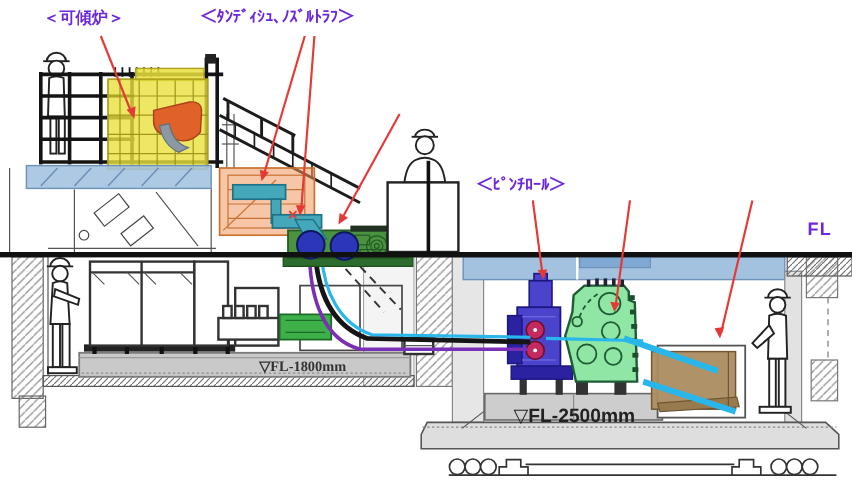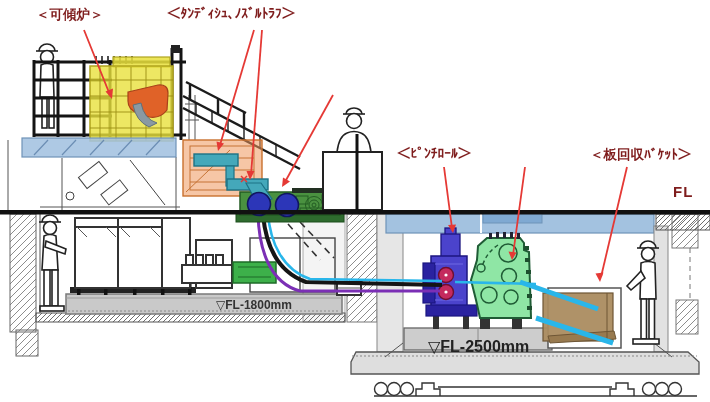--- a/index.html
+++ b/index.html
@@ -15,23 +15,23 @@
     --c-shear:#8fe6a5; --c-shear-dk:#1f5c35;
     --c-bucket:rgba(171,140,96,.95); --c-bucket-dk:#6e5635;
     --c-cyan:#29b6ea; --c-purple:#7b2fb5;
     --c-red:#e53935; --c-gray:#c9c9c9; --c-gray-dk:#7a7a7a;
     --ink:#1a1a1a;
   }
   html,body{margin:0;padding:0;background:#fff;}
   #stage{position:relative;width:710px;height:402px;background:#fff;overflow:hidden;
          font-family:"Liberation Sans","DejaVu Sans",sans-serif;}
   #scene{position:absolute;left:0;top:0;}
-  .lbl{position:absolute;font-weight:bold;color:#7f1d1d;font-size:13.5px;white-space:nowrap;z-index:5;}
+  .lbl{position:absolute;font-weight:bold;color:#6d28d9;font-size:13.5px;white-space:nowrap;z-index:5;}
   .lbl-fl{font-size:15px;letter-spacing:1px;}
-  .lbl-pit{font-size:12px;color:#333;}
+  .lbl-pit{font-size:12px;color:#333;font-family:Liberation Serif, serif;}
   .lbl-pit2{font-size:16px;color:#222;}
   .frame{stroke:#333;stroke-width:2;fill:#fff;}
   .thin{stroke:#555;stroke-width:1;fill:none;}
   .man{stroke:#222;stroke-width:1.6;fill:#fff;}
   .red{stroke:var(--c-red);stroke-width:1.8;fill:none;}
   .redfill{fill:var(--c-red);stroke:none;}
 </style>
 </head>
 <body>
 
@@ -386,17 +386,16 @@
       <polygon points="453,233 448,225 456,224.5"></polygon>
       <polygon points="512,260 508.5,251.5 516.5,252.5"></polygon>
       <polygon points="600,282 595.5,273.5 603.5,272.5"></polygon>
     </g>
   </g>
 </svg>
 
   <div class="lbl" style="left:36px;top:6px;">＜可傾炉＞</div>
   <div class="lbl" style="left:167px;top:6px;">＜ﾀﾝﾃﾞｨｼｭ､ﾉｽﾞﾙﾄﾗﾌ＞</div>
   <div class="lbl" style="left:397px;top:146px;">＜ﾋﾟﾝﾁﾛｰﾙ＞</div>
-  <div class="lbl" style="left:590px;top:146px;">＜板回収ﾊﾞｹｯﾄ＞</div>
   <div class="lbl lbl-fl" style="left:673px;top:183px;">FL</div>
   <div class="lbl lbl-pit" style="left:216px;top:298px;">▽FL-1800mm</div>
   <div class="lbl lbl-pit2" style="left:428px;top:337px;">▽FL-2500mm</div>
 </div>
 
 </body></html>

